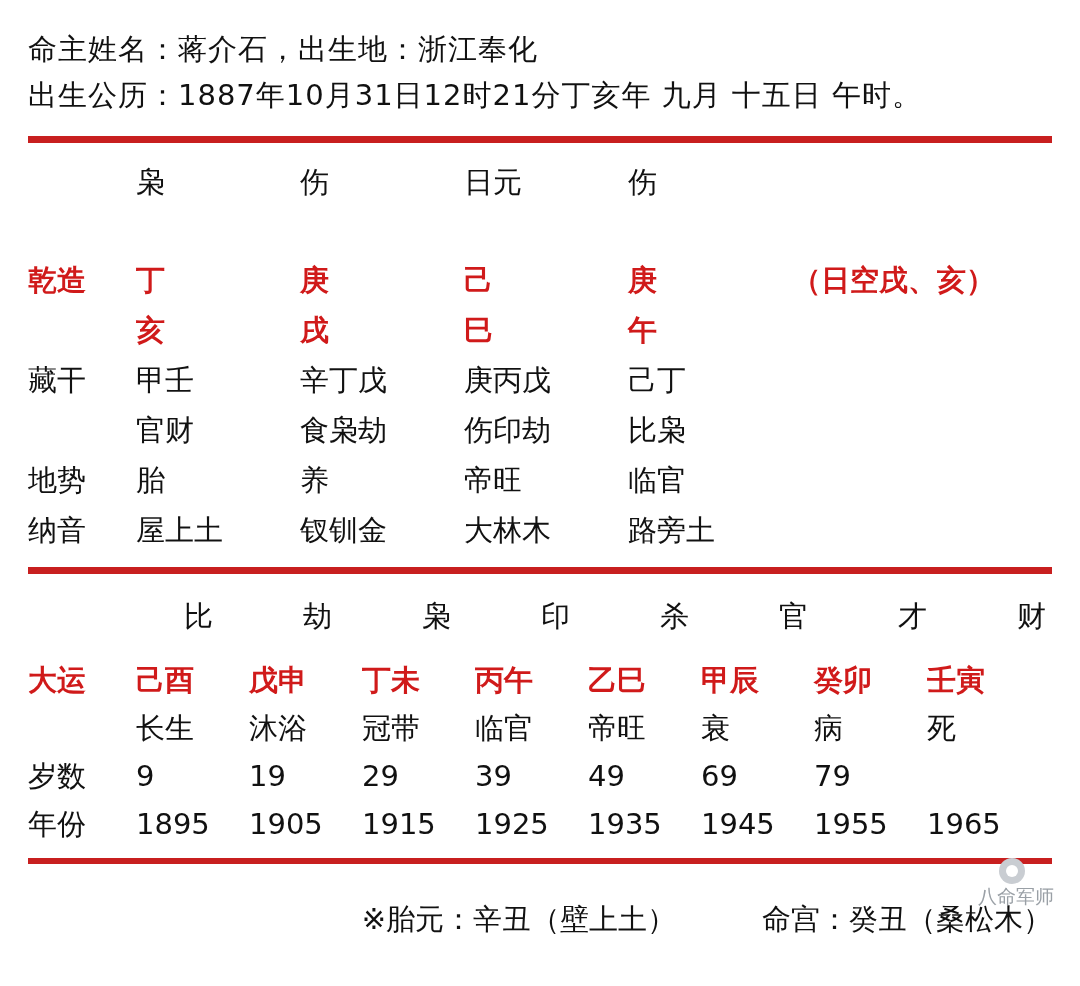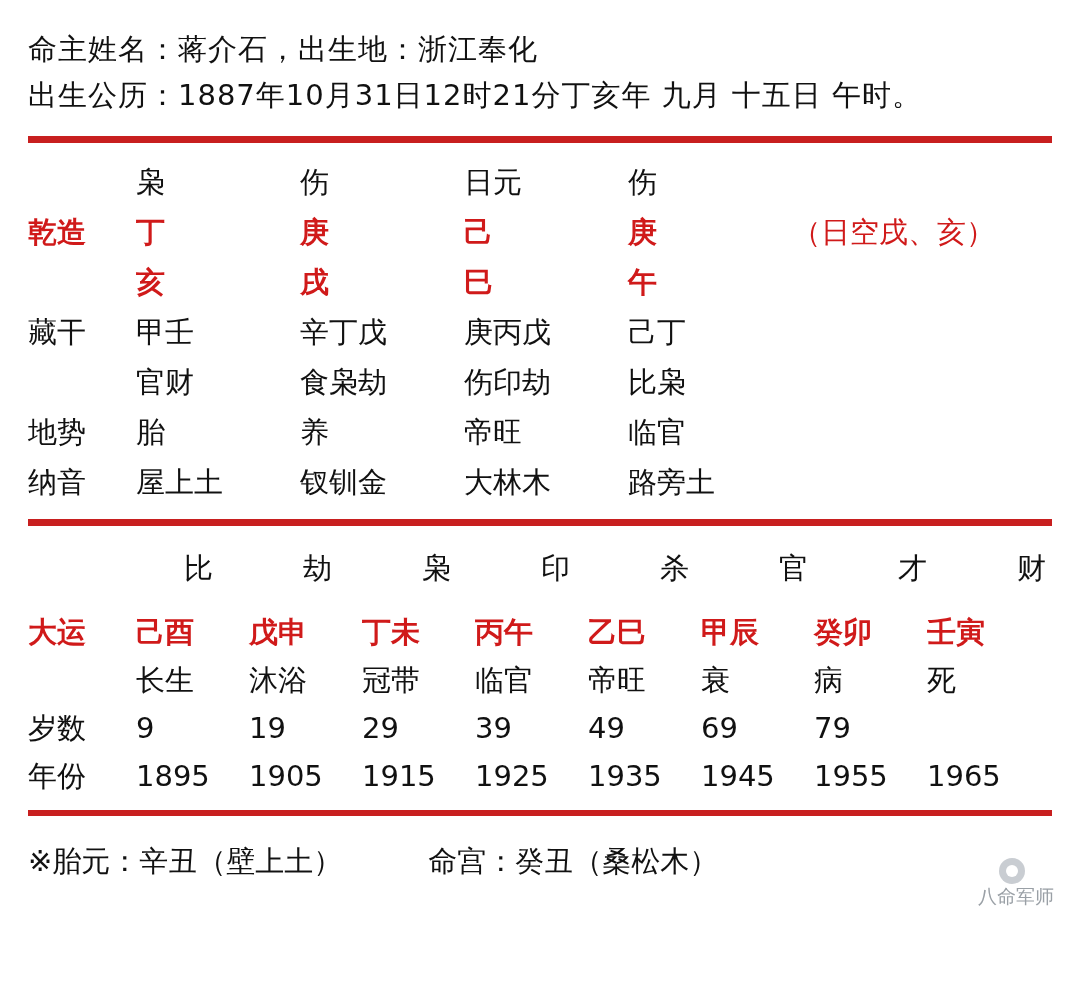--- a/index.html
+++ b/index.html
@@ -49,31 +49,31 @@
     align-items: baseline;
     white-space: nowrap;
   }
   .lbl {
     width: 108px;
     flex: 0 0 108px;
     font-size: 29px;
     line-height: 50px;
     color: #111;
   }
-  .lbl.red { color: #d01a1a; font-weight: bold; }
+  .lbl.red { color: #d01a1a; font-weight: bold; margin-top: 48px; }
   .cell {
     flex: 0 0 164px;
     width: 164px;
     font-size: 29px;
     line-height: 50px;
     color: #111;
     text-align: left;
   }
   .cell.red { color: #d01a1a; font-weight: bold; }
-  .note-red { color: #d01a1a; font-weight: normal; font-size: 29px; }
+  .note-red { color: #d01a1a; font-weight: bold; font-size: 29px; }
 
   .row-stems .cell, .row-branches .cell { font-weight: bold; }
 
   
   .dayun {
     padding: 18px 0 10px 0;
   }
   .drow {
     display: flex;
     align-items: baseline;
@@ -95,24 +95,25 @@
     color: #111;
     text-align: left;
   }
   .dcell.red { color: #d01a1a; font-weight: bold; }
   .row-ten .dcell { text-align: center; }
   .row-ten .dcell { padding-left: 6px; }
   .row-gz .dcell { letter-spacing: 0px; margin-top: 16px; }
 
   
   .footer {
-    padding: 26px 0 0 0;
+    padding: 36px 0 0 0;
     display: flex;
     align-items: center;
     white-space: nowrap;
+    justify-content: flex-end;
   }
   .footer .f1 {
     font-size: 29px;
     color: #111;
   }
   .footer .f2 {
     font-size: 29px;
     color: #111;
     margin-left: 86px;
   }

